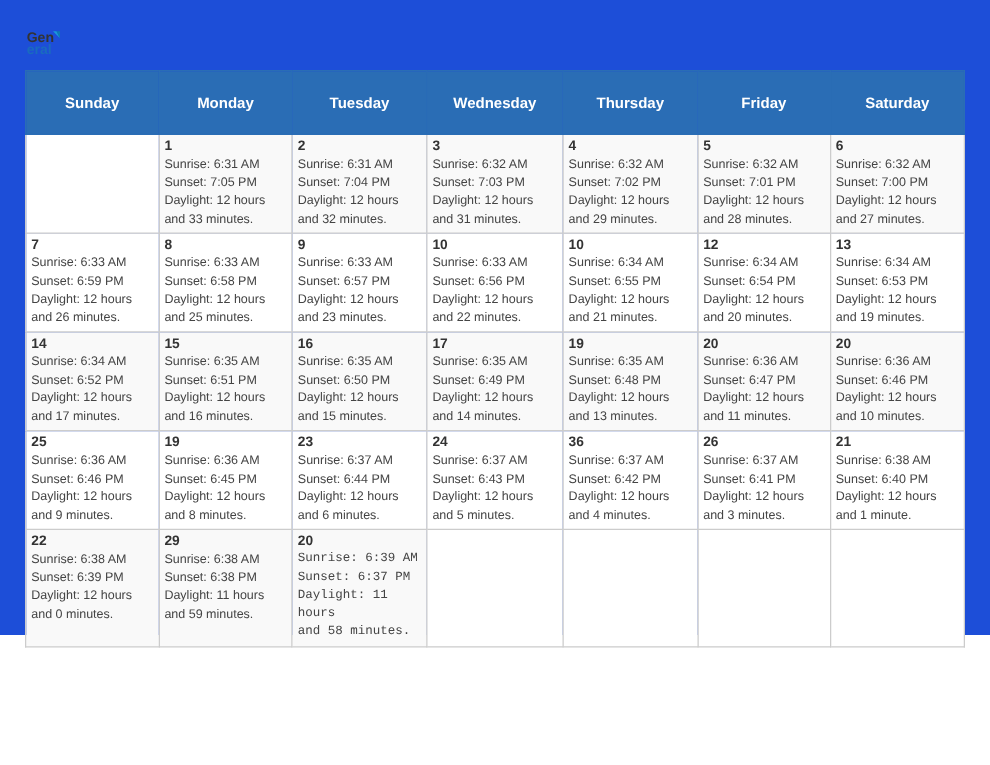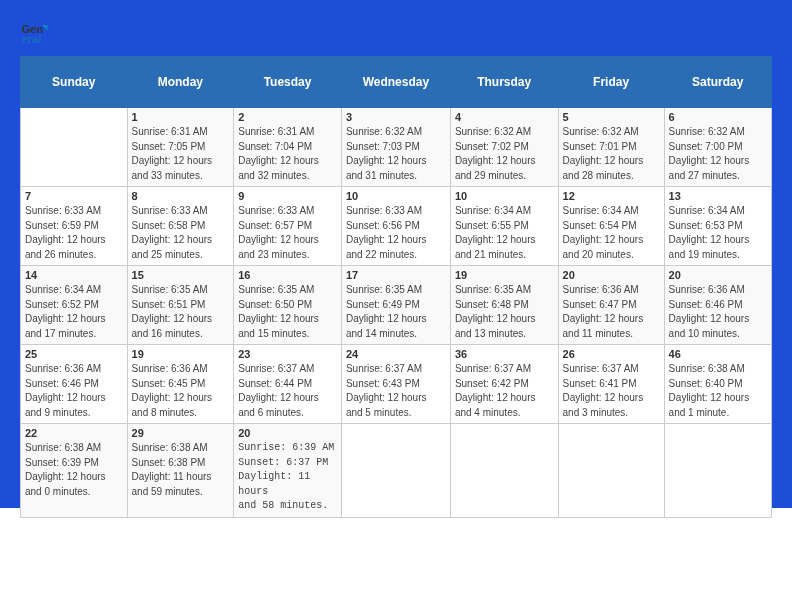--- a/index.html
+++ b/index.html
@@ -307,21 +307,21 @@
 and 4 minutes.</div>
           </td>
           <td>
             <span class="day-number">26</span>
             <div class="day-info" style="white-space: pre-line;">Sunrise: 6:37 AM
 Sunset: 6:41 PM
 Daylight: 12 hours
 and 3 minutes.</div>
           </td>
           <td>
-            <span class="day-number">46</span>
+            <span class="day-number">21</span>
             <div class="day-info" style="white-space: pre-line;">Sunrise: 6:38 AM
 Sunset: 6:40 PM
 Daylight: 12 hours
 and 1 minute.</div>
           </td>
         </tr>
         <tr>
           <td>
             <span class="day-number">22</span>
             <div class="day-info" style="white-space: pre-line;">Sunrise: 6:38 AM

